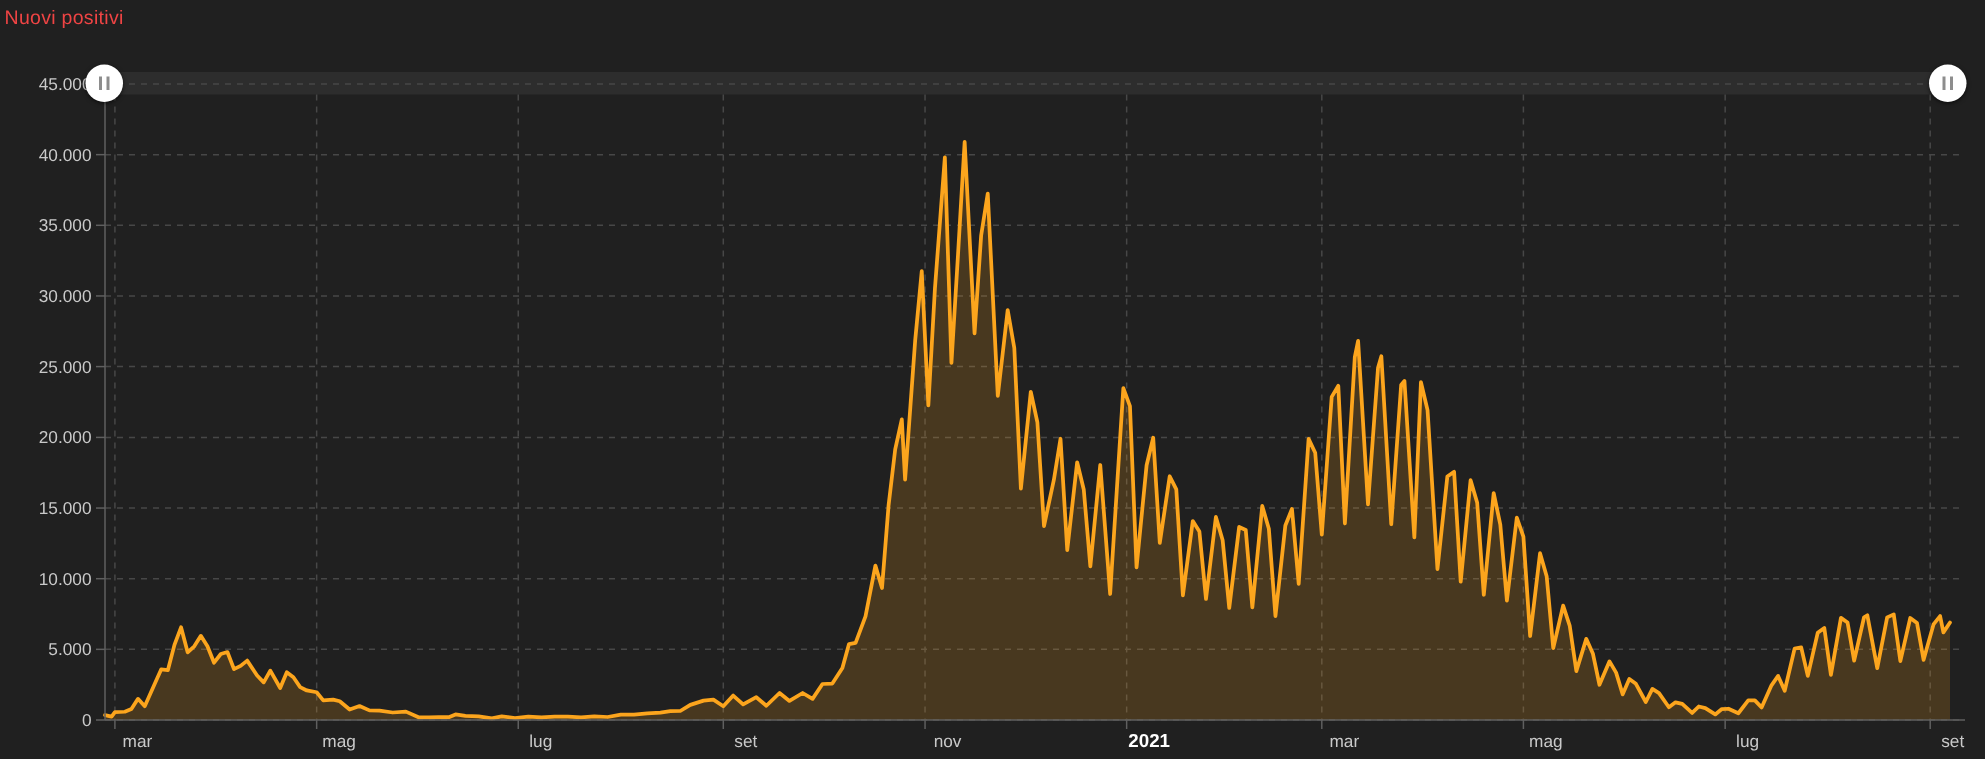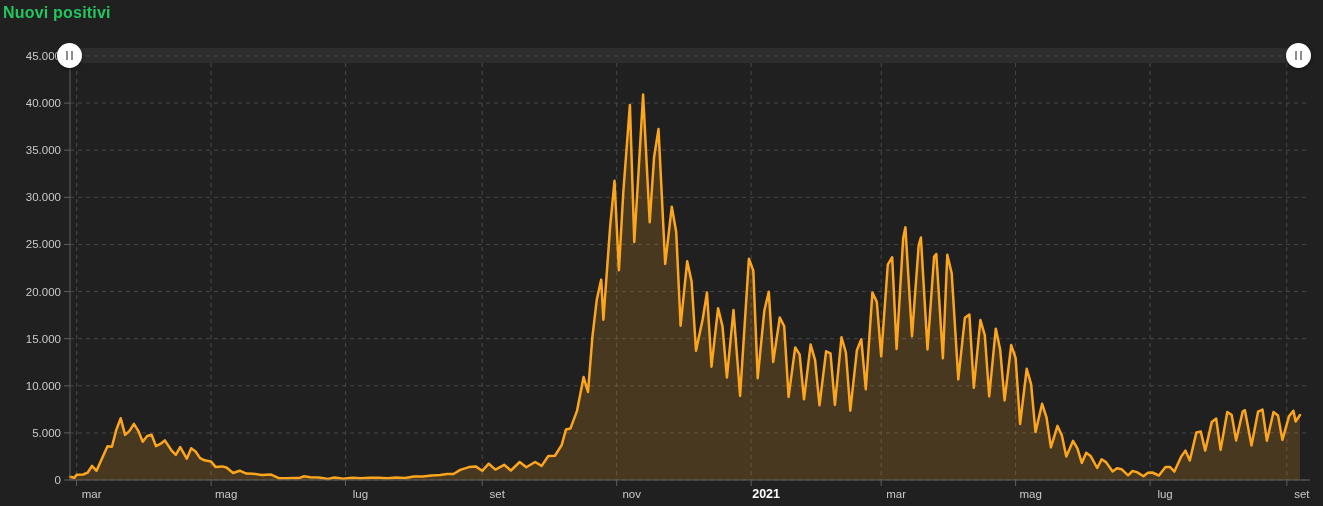--- a/index.html
+++ b/index.html
@@ -5,21 +5,21 @@
   html,body{margin:0;padding:0;}
   body{
     width:1323px;height:506px;
     background:#202020;
     font-family:"Liberation Sans",sans-serif;
     position:relative;
     overflow:hidden;
   }
   .chart-title{
     position:absolute;left:3px;top:4px;
-    color:#22c55e;font-size:16px;font-weight:bold;letter-spacing:.2px;
+    color:#ef4444;font-size:13px;font-weight:normal;letter-spacing:.2px;
   }
   .scrollbar-track{
     position:absolute;left:58px;top:48px;
     width:1250px;height:15px;
     background:#2d2d2d;
   }
   .range-handle{
     position:absolute;top:43px;
     width:25px;height:25px;border-radius:50%;
     background:#ffffff;

